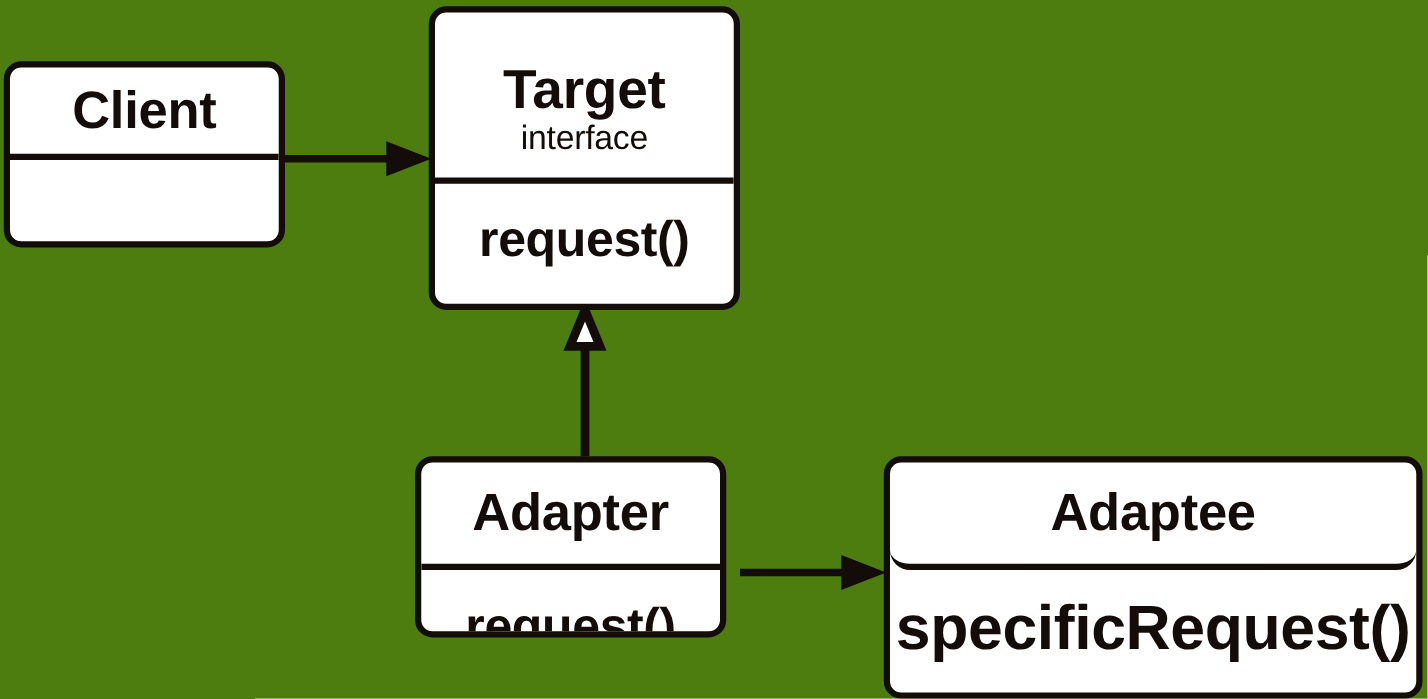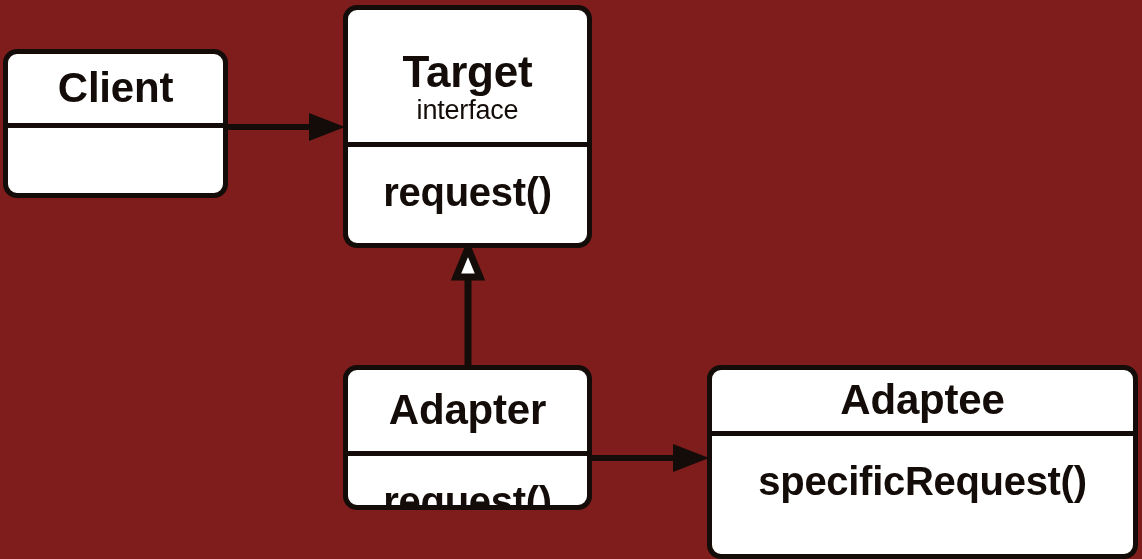--- a/index.html
+++ b/index.html
@@ -8,21 +8,21 @@
     padding: 0;
     background: #ffffff;
   }
   body {
     font-family: "Liberation Sans", "DejaVu Sans", sans-serif;
   }
   #diagram-canvas {
     position: relative;
     width: 1142px;
     height: 559px;
-    background: #7f1d1d;
+    background: #4d7c0f;
     overflow: hidden;
   }
   #diagram-svg {
     position: absolute;
     left: 0;
     top: 0;
     width: 1142px;
     height: 559px;
   }
   .uml-class {
@@ -90,21 +90,21 @@
   #class-target .head .class-name { font-size: 44px; }
   #class-target .head .class-stereotype { font-size: 27px; margin-top: 2px; }
   #class-target .body {
     height: 101px;
     font-size: 40px;
     padding-bottom: 10px;
   }
 
   
   #class-adapter {
-    left: 343px;
+    left: 332px;
     top: 365px;
     width: 249px;
     height: 145px;
   }
   #class-adapter .head {
     height: 86px;
     font-size: 42px;
     padding-bottom: 1px;
   }
   #class-adapter .body {
@@ -114,27 +114,28 @@
   }
 
   
   #class-adaptee {
     left: 707px;
     top: 365px;
     width: 431px;
     height: 194px;
   }
   #class-adaptee .head {
-    height: 66px;
+    height: 86px;
     font-size: 42px;
     padding-bottom: 1px;
+    border-radius: 16px;
   }
   #class-adaptee .body {
     height: 103px;
-    font-size: 40px;
+    font-size: 50px;
     padding-bottom: 12px;
     border-radius: 23px;
   }
 </style>
 </head>
 <body>
 
 <div id="diagram-canvas">
 
   <svg id="diagram-svg" viewBox="0 0 1142 559">

